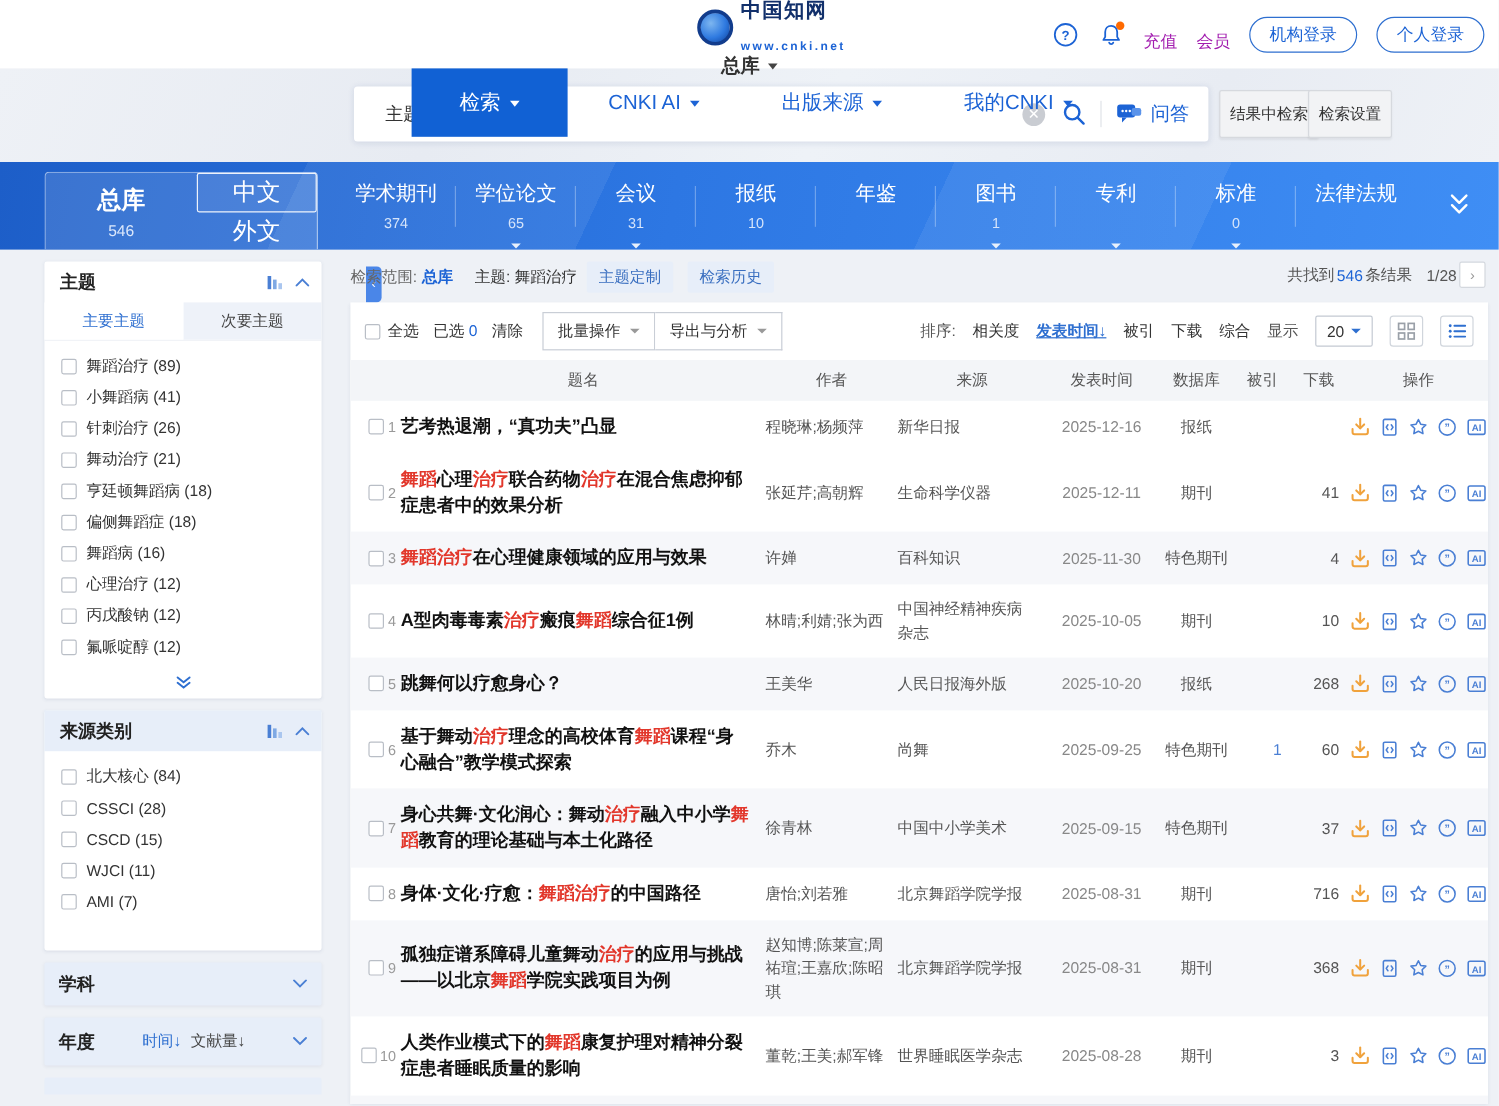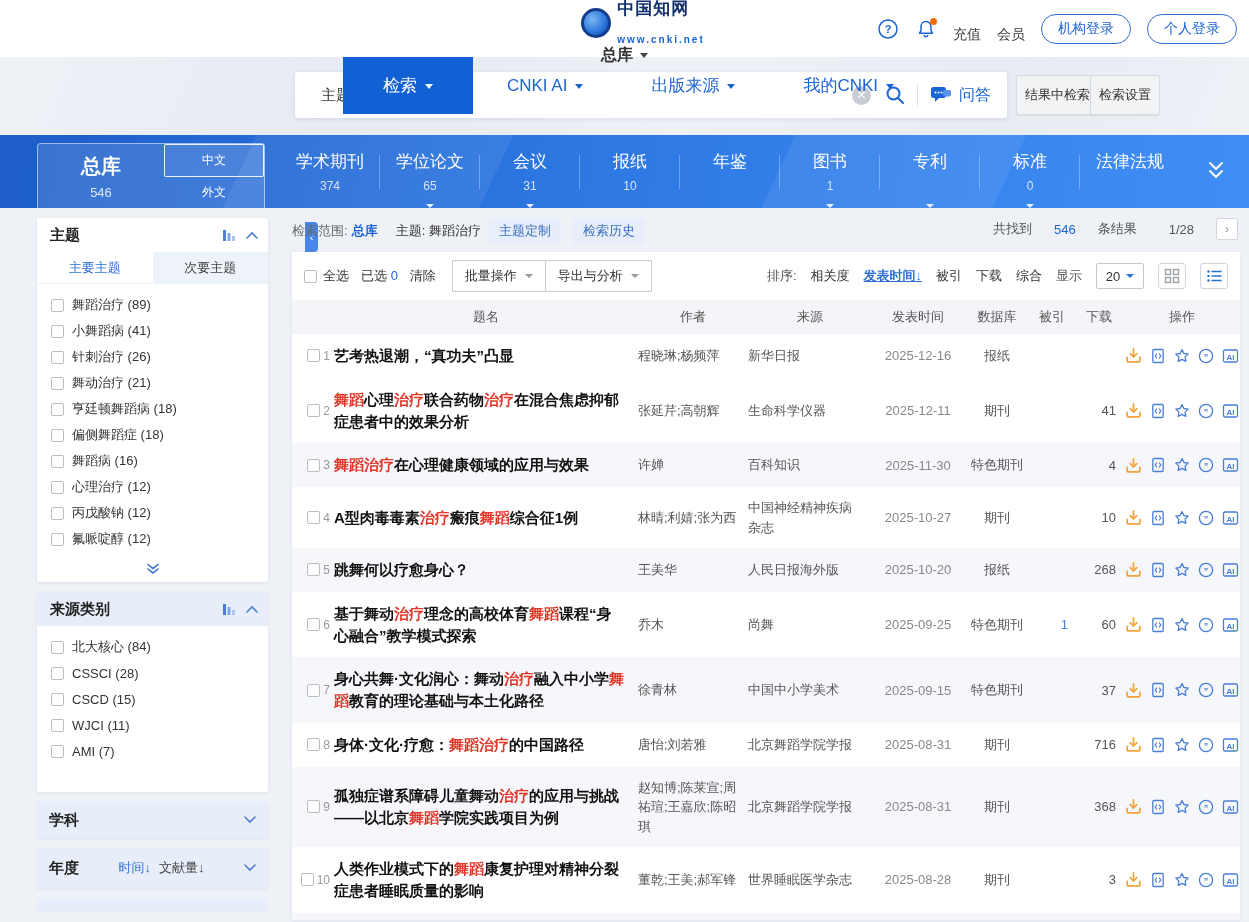--- a/index.html
+++ b/index.html
@@ -18,21 +18,21 @@
   .caret { width:0; height:0; border-left:4px solid transparent; border-right:4px solid transparent; border-top:5px solid currentColor; display:inline-block; }
   .lib-select .caret { color:#444; }
   .main-nav { display:flex; align-items:center; height:39px; margin-left:22px; }
   .nav-item { display:flex; align-items:center; gap:8px; font-size:17px; color:#1c63d5; height:57px; padding:0 34px; cursor:pointer; }
   .nav-item .caret { color:#1c63d5; margin-top:2px; }
   .nav-item.active { background:#1161d4; color:#fff; padding:0 40px; }
   .nav-item.active .caret { color:#fff; }
   .header-right { position:absolute; right:12px; top:0; height:57px; display:flex; align-items:center; gap:16px; }
   .hicon { width:22px; height:22px; position:relative; cursor:pointer; }
   .bell-dot { position:absolute; top:0; right:0; width:7px; height:7px; background:#ff6a00; border-radius:50%; }
-  .hlink { font-size:14px; color:#404040; cursor:pointer;margin-top:12px; }
+  .hlink { font-size:14px; color:#a21caf; cursor:pointer;margin-top:12px; }
   .login-btn { height:30px; padding:0 16px; border:1px solid #2e6fd0; border-radius:15px; color:#1c63d5; font-size:14px; background:#fff; display:flex; align-items:center; cursor:pointer; }
 
   
   .search-band { position:absolute; top:57px; left:0; width:1249px; height:78px;
     background:linear-gradient(115deg, #eef1f6 0%, #e7ebf2 30%, #eef2f7 55%, #e8ecf3 80%, #eef1f6 100%); }
   .search-box { position:absolute; left:295px; top:15px; width:712px; height:46px; background:#fff; border-radius:3px; box-shadow:0 1px 5px rgba(30,60,120,.12); display:flex; align-items:center; }
   .field-select { display:flex; align-items:center; gap:8px; padding:0 20px 0 26px; font-size:15px; color:#333; cursor:pointer; }
   .field-select .caret { color:#888; }
   .sb-divider { width:1px; height:22px; background:#e0e3e8; }
   .search-input { flex:1; border:none; outline:none; font-size:15px; color:#333; padding:0 14px; font-family:inherit; background:transparent; }
@@ -45,21 +45,21 @@
 
   
   .db-band { position:absolute; top:135px; left:0; width:1249px; height:73px;
     background:linear-gradient(100deg,#1d5ec8 0%, #2d77e3 45%, #3f8ef5 100%); overflow:hidden; }
   .db-band::before { content:""; position:absolute; inset:0; background:linear-gradient(115deg, transparent 20%, rgba(255,255,255,.07) 20% 40%, transparent 40% 62%, rgba(255,255,255,.07) 62% 80%, transparent 80%); }
   .total-box { position:absolute; left:37px; top:8px; width:228px; height:65px; background:rgba(255,255,255,.13); border:1px solid rgba(255,255,255,.5); border-bottom:none; border-radius:4px 4px 0 0; display:flex; }
   .total-left { width:126px; display:flex; flex-direction:column; align-items:center; justify-content:center; gap:5px; cursor:pointer; }
   .total-label { font-size:20px; font-weight:bold; color:#fff; }
   .total-count { font-size:13px; color:#dce8fb; }
   .lang-col { width:100px; display:flex; flex-direction:column; }
-  .lang-item { flex:1; display:flex; align-items:center; justify-content:center; font-size:12px; color:#fff; cursor:pointer; }
+  .lang-item { flex:1; display:flex; align-items:center; justify-content:center; font-size:20px; color:#fff; cursor:pointer; }
   .lang-item.selected { border:1px solid rgba(255,255,255,.9); border-radius:2px; background:rgba(255,255,255,.06); }
   .db-tabs { position:absolute; left:280px; top:0; width:900px; height:54px; display:flex;justify-content:space-between; }
   .db-tab { flex:1; position:relative; display:flex; flex-direction:column; align-items:center; padding-top:15px; cursor:pointer; }
   .db-tab:not(:last-child)::after { content:""; position:absolute; right:0; top:20px; width:1px; height:34px; background:rgba(255,255,255,.3); }
   .db-tab-label { font-size:17px; color:#fff; }
   .db-tab-count { font-size:12px; color:#d5e4fa; margin-top:6px; min-height:14px; }
   .db-tab-arrow { margin-top:1px; color:#e8f0fc; }
   .db-tab-arrow .caret { border-left-width:4px; border-right-width:4px; border-top-width:4px; }
   .db-more { position:absolute; right:20px; top:24px; cursor:pointer; }
 
@@ -87,21 +87,21 @@
   .partial-bar { height:14px; background:#e7eef9; border-radius:2px 2px 0 0; }
   .collapse-handle { position:absolute; left:268px; top:4px; width:13px; height:30px; background:#4a86e8; border-radius:0 4px 4px 0; color:#fff; font-size:11px; display:flex; align-items:center; justify-content:center; cursor:pointer; }
 
   
   .main { position:absolute; left:292px; top:218px; width:948px; }
   .scope-row { height:26px; display:flex; align-items:center; font-size:13px; color:#666; position:relative; }
   .scope-row .lbl { margin-right:4px; }
   .scope-value { color:#1c63d5; font-weight:bold; margin-right:18px; cursor:pointer; }
   .subject-kv { color:#333; margin-right:8px; }
   .chip { background:#e7eef9; color:#3a6fc0; font-size:13px; padding:4px 10px; border-radius:2px; margin-right:12px; cursor:pointer; }
-  .found-wrap { position:absolute; right:2px; top:0; display:flex; align-items:center; gap:22px; font-size:13px; color:#555; }
+  .found-wrap { position:absolute; right:2px; top:0; display:flex; align-items:center; gap:2px; font-size:13px; color:#555; }
   .found-count { color:#1c63d5; }
   .page-indicator { margin-left:10px; color:#555; }
   .next-btn { width:22px; height:22px; border:1px solid #d4d8de; border-radius:2px; background:#fff; color:#999; font-size:12px; display:flex; align-items:center; justify-content:center; cursor:pointer; }
 
   .results-card { margin-top:8px; background:#fff; box-shadow:0 1px 3px rgba(60,80,120,.10); height:668px; overflow:hidden; }
   .toolbar { height:48px; display:flex; align-items:center; padding:0 12px; }
   .toolbar .checkbox { margin-right:6px; cursor:pointer; }
   .tb-text { font-size:13px; color:#333; margin-right:12px; cursor:pointer; }
   .sel-count { color:#1c63d5; }
   .dd-group { display:flex; margin-left:4px; margin-right:12px;border-radius:11px; }
@@ -623,21 +623,21 @@
           </div>
         </div>
         <div class="trow">
           <div class="cell-check">
             <span class="checkbox"></span>
             <span class="row-num">4</span>
           </div>
           <div class="cell-title"><span>A型肉毒毒素</span><span class="hl">治疗</span><span>瘢痕</span><span class="hl">舞蹈</span><span>综合征1例</span></div>
           <div class="cell-authors">林晴;利婧;张为西</div>
           <div class="cell-source">中国神经精神疾病杂志</div>
-          <div class="cell-date">2025-10-27</div>
+          <div class="cell-date">2025-10-05</div>
           <div class="cell-db">期刊</div>
           <div class="cell-cited"></div>
           <div class="cell-down">10</div>
           <div class="cell-ops">
             <span class="op-icon">
               <svg width="17" height="17" viewBox="0 0 16 16" fill="none" stroke="#f0a23c" stroke-width="1.6" stroke-linecap="round" stroke-linejoin="round">
                 <path d="M8 1.8v7.4"></path>
                 <path d="M4.9 6.3L8 9.4l3.1-3.1"></path>
                 <path d="M2 9.8v2.6c0 .9.7 1.6 1.6 1.6h8.8c.9 0 1.6-.7 1.6-1.6V9.8"></path>
               </svg>

